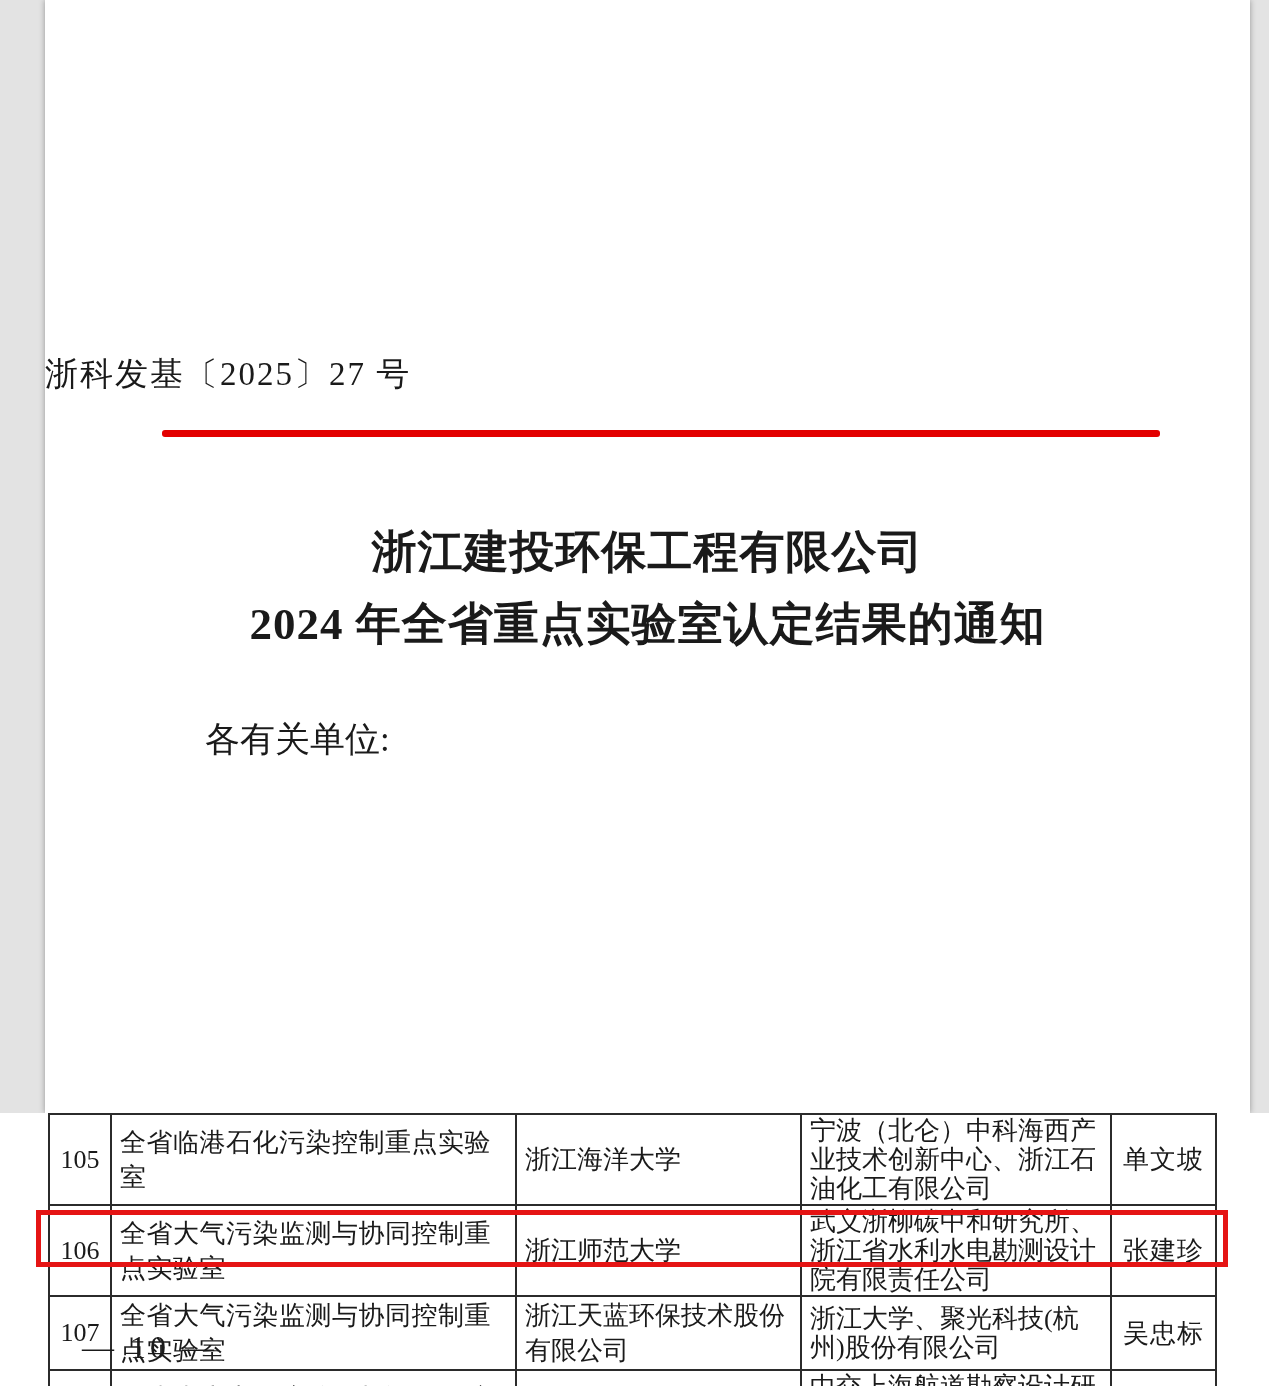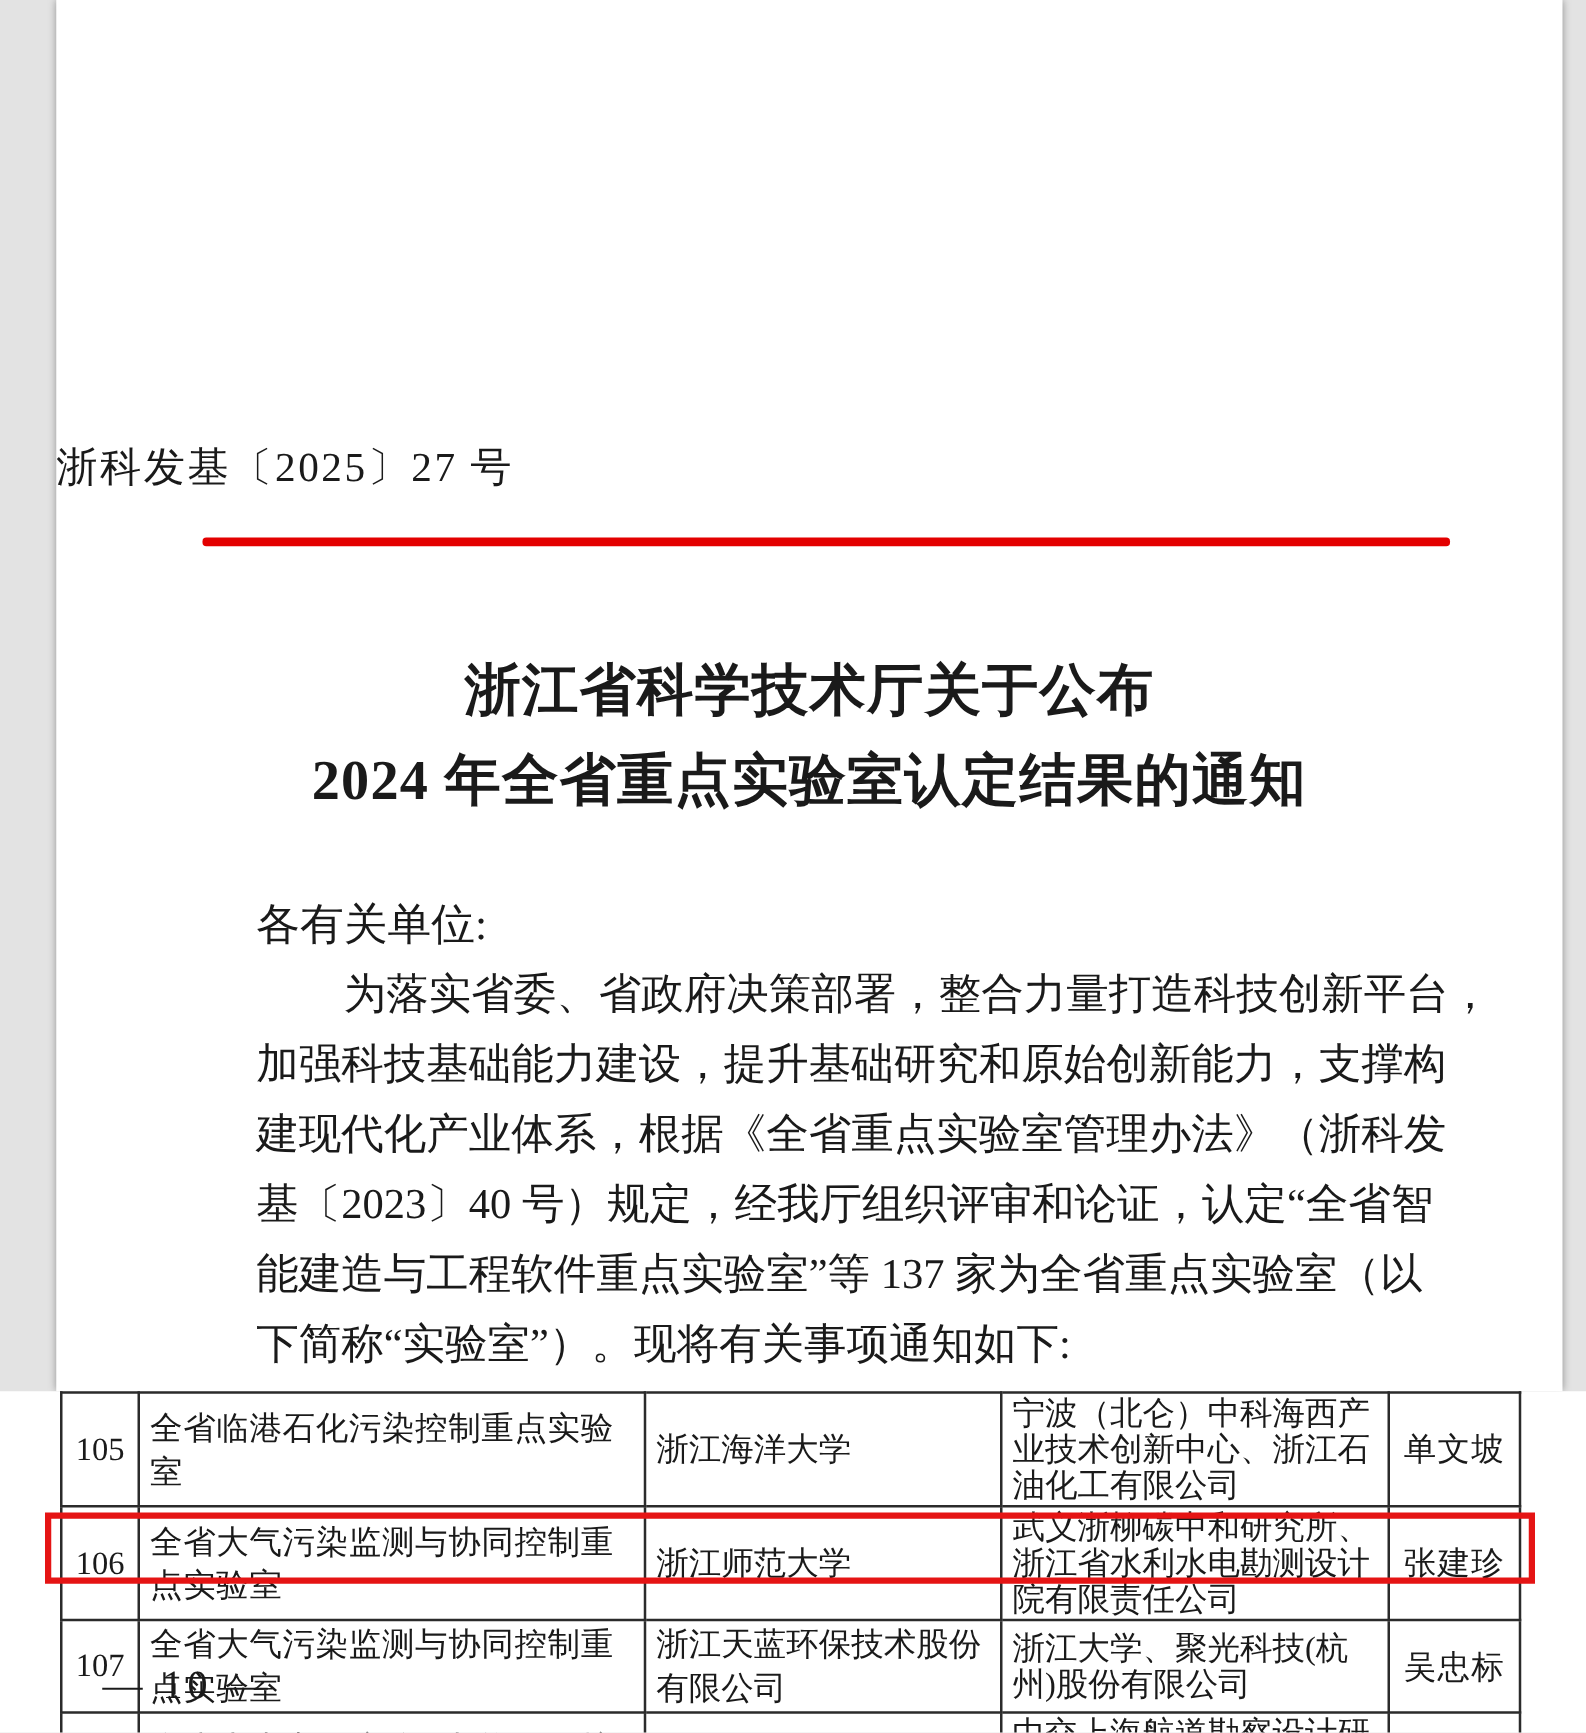--- a/index.html
+++ b/index.html
@@ -92,34 +92,26 @@
 
 <div class="stage">
 
   <div class="page-top">
 
 
     <div class="doc-number">浙科发基〔2025〕27 号</div>
 
     <div class="red-rule" style="background:#e30000;"></div>
 
-    <div class="notice-title l1">浙江省科学技术厅关于公布</div>
+    <div class="notice-title l1">浙江建投环保工程有限公司</div>
 
     <div class="notice-title l2">2024 年全省重点实验室认定结果的通知</div>
 
     <div class="salutation">各有关单位:</div>
 
-    <div class="body-text">
-      <div class="line indent">为落实省委、省政府决策部署，整合力量打造科技创新平台，</div>
-      <div class="line">加强科技基础能力建设，提升基础研究和原始创新能力，支撑构</div>
-      <div class="line">建现代化产业体系，根据《全省重点实验室管理办法》（浙科发</div>
-      <div class="line">基〔2023〕40 号）规定，经我厅组织评审和论证，认定“全省智</div>
-      <div class="line">能建造与工程软件重点实验室”等 137 家为全省重点实验室（以</div>
-      <div class="line">下简称“实验室”）。现将有关事项通知如下:</div>
-    </div>
 
   </div>
 
   <div class="bottom-sheet">
 
     <table class="lab-table">
       <colgroup>
         <col style="width:62px">
           <col style="width:405px">
           <col style="width:285px">

